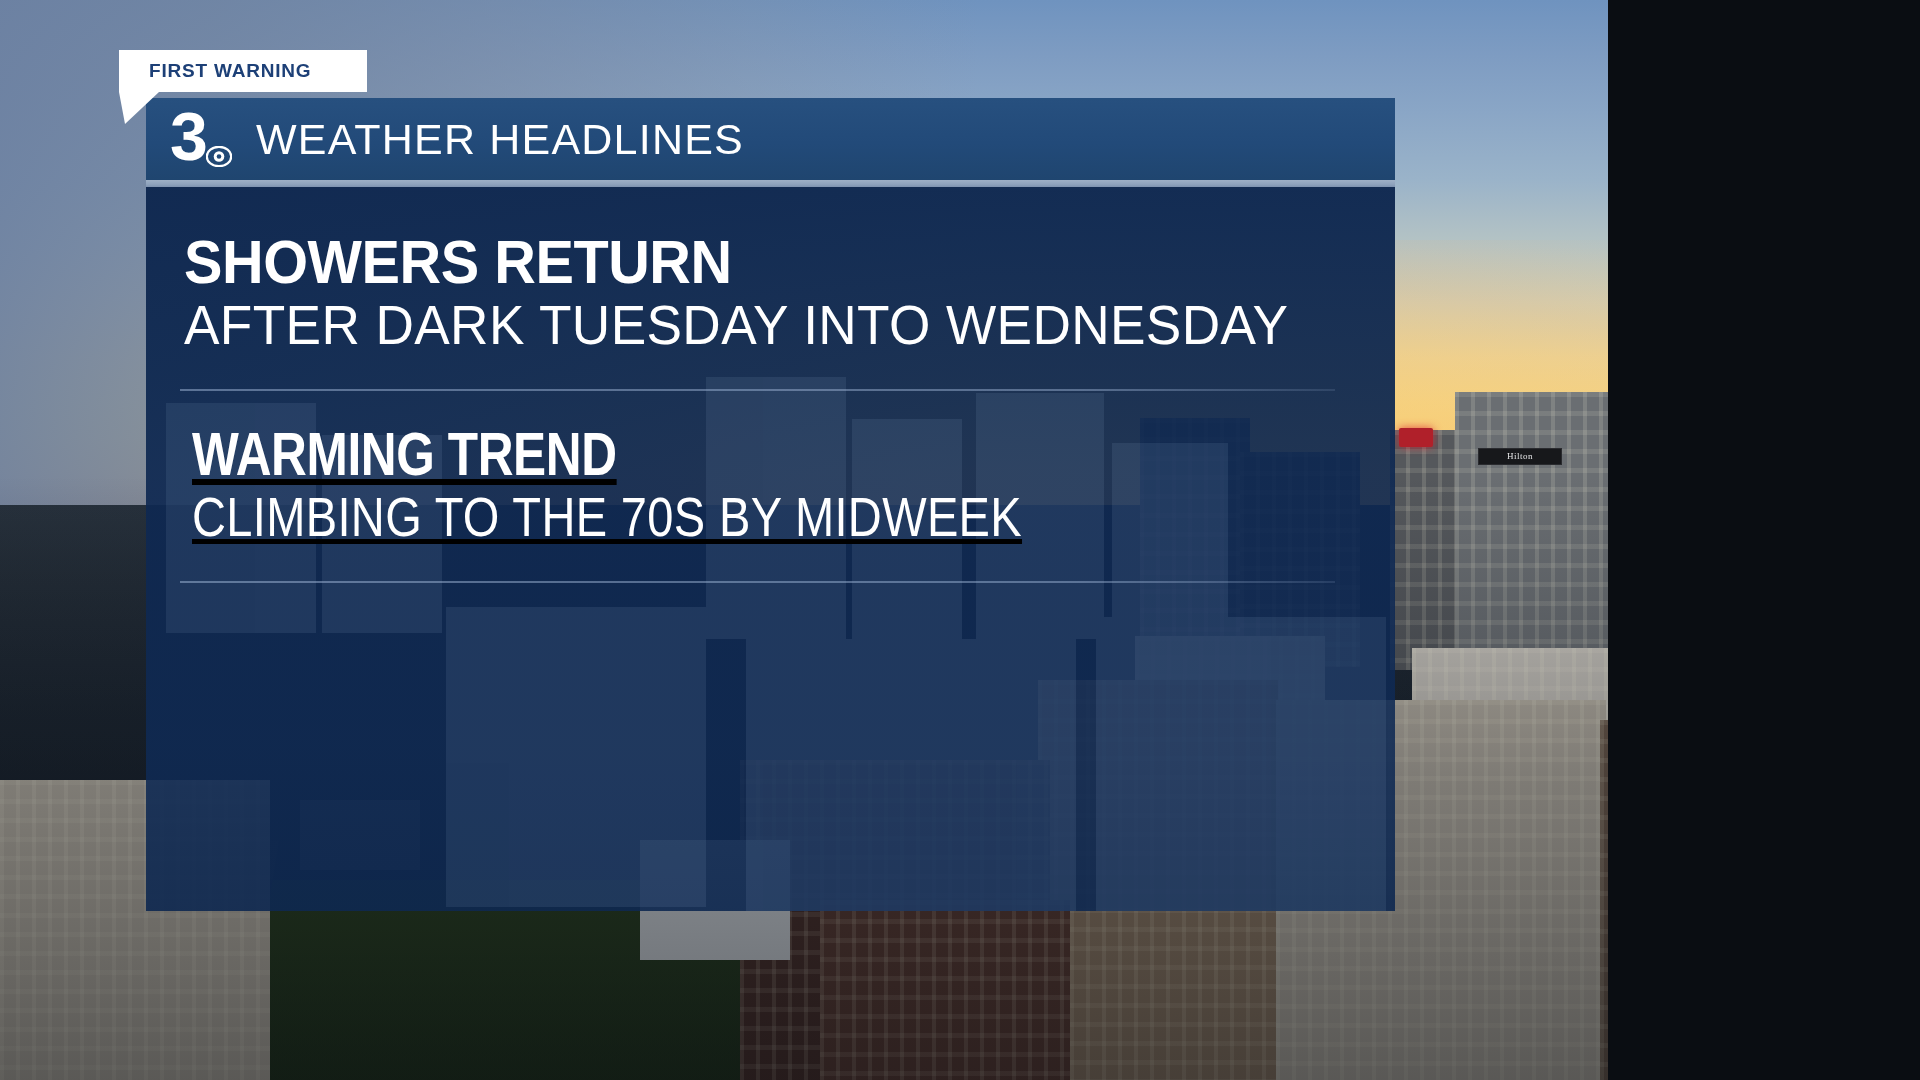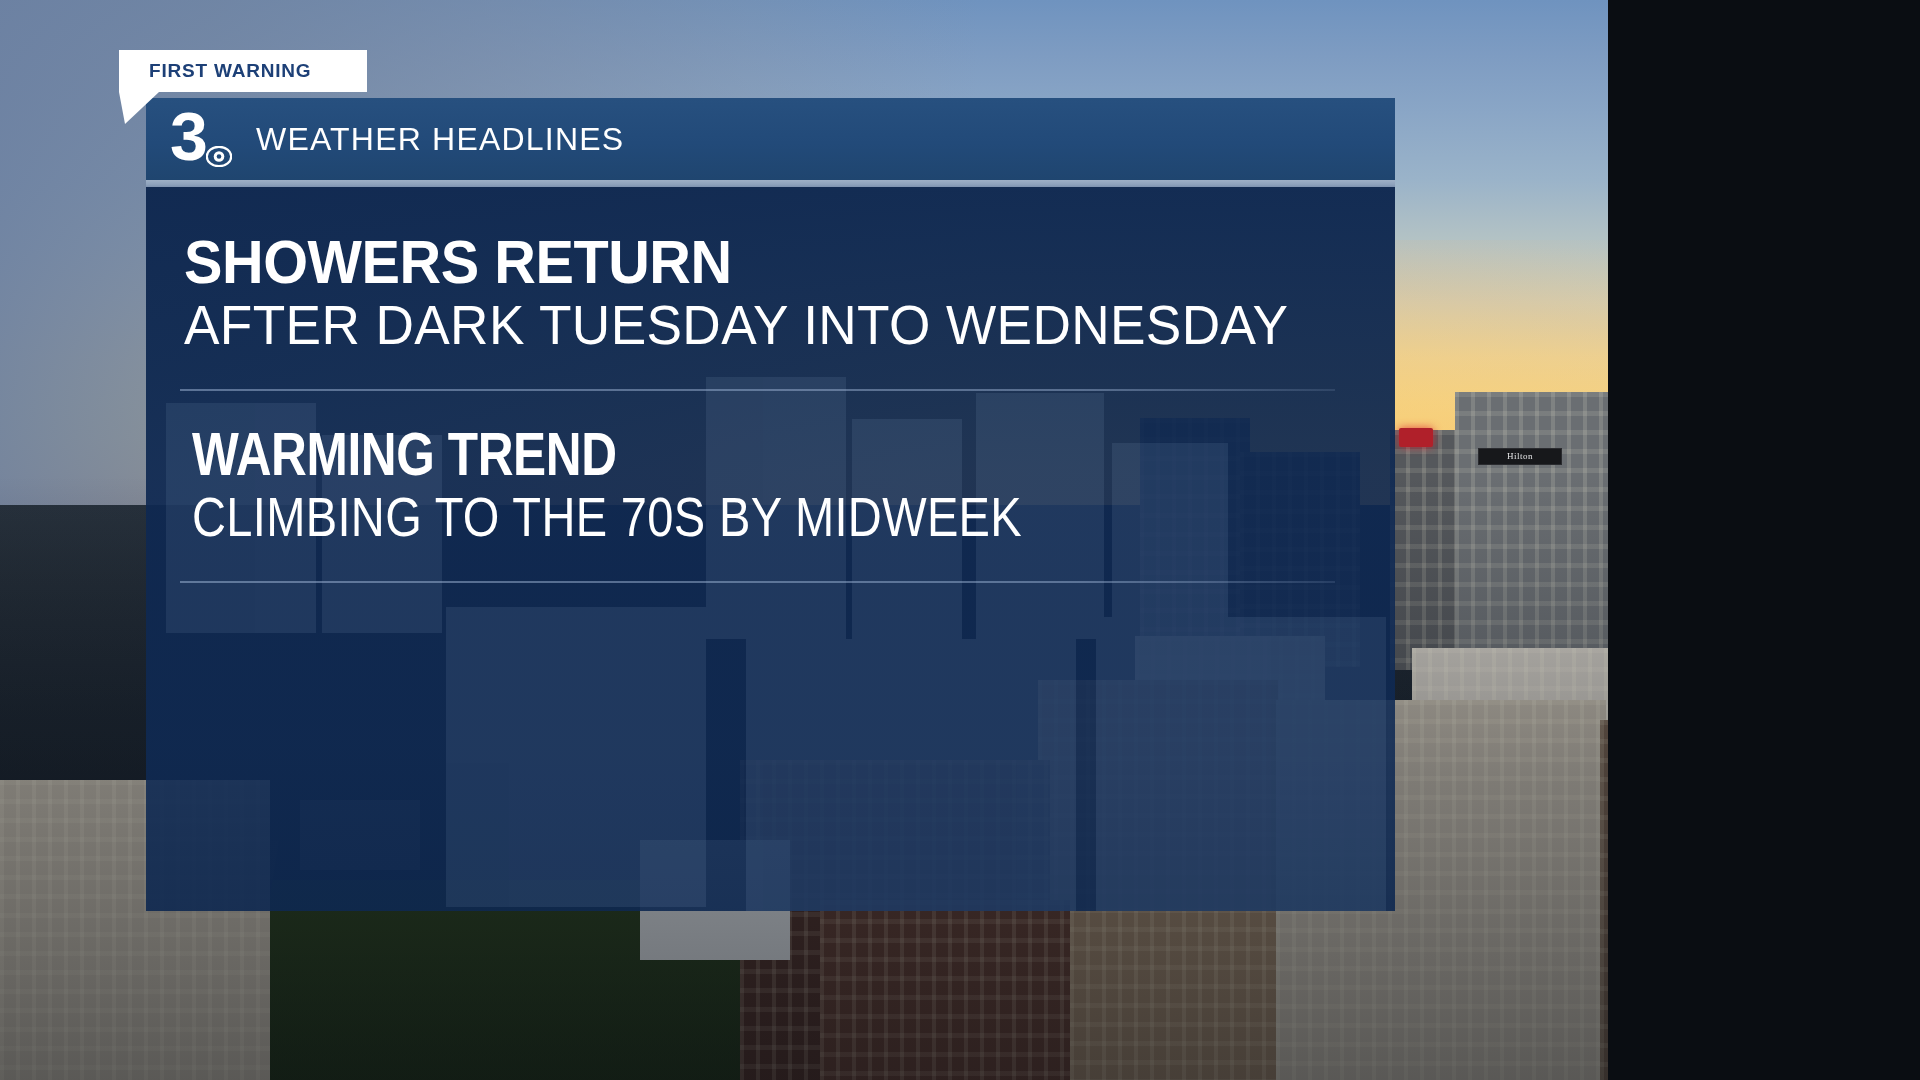--- a/index.html
+++ b/index.html
@@ -185,21 +185,21 @@
     position:absolute; left:0; top:-3px;
     font-size:68px; font-weight:bold; color:#ffffff;
     font-family:"Liberation Sans", sans-serif;
     letter-spacing:-3px; line-height:62px;
   }
   .cbs-eye{
     position:absolute; left:36px; top:38px; width:26px; height:21px;
   }
   .hdr-title{
     color:#ffffff;
-    font-size:32px;
+    font-size:43px;
     letter-spacing:1.2px;
     font-weight:400;
     white-space:nowrap;
     font-family:"Liberation Sans", sans-serif;
   }
   .hdr-rule{
     width:1249px; height:7px;
     background:linear-gradient(to bottom,#9eb0c6 0%, #8fa3bd 60%, #7e93b0 100%);
   }
 
@@ -215,21 +215,21 @@
     padding:42px 4px 0 0;
     overflow:hidden;
   }
   
   .panel-body .ghost{
     position:absolute; inset:0; opacity:.10; pointer-events:none;
   }
   .ghost .gb{ position:absolute; background:#a9c4e6; }
 
   .hl-group{ position:relative; padding-left:38px; }
-  .hl-group.g2{ padding-left:46px; }
+  .hl-group.g2{ padding-left:46px;text-decoration:underline; }
   .hl-group.g3{ padding-left:38px; }
 
   .hl-title{
     color:#ffffff;
     font-weight:bold;
     font-size:62px;
     line-height:66px;
     letter-spacing:-0.5px;
     white-space:nowrap;
     font-family:"Liberation Sans", sans-serif;

